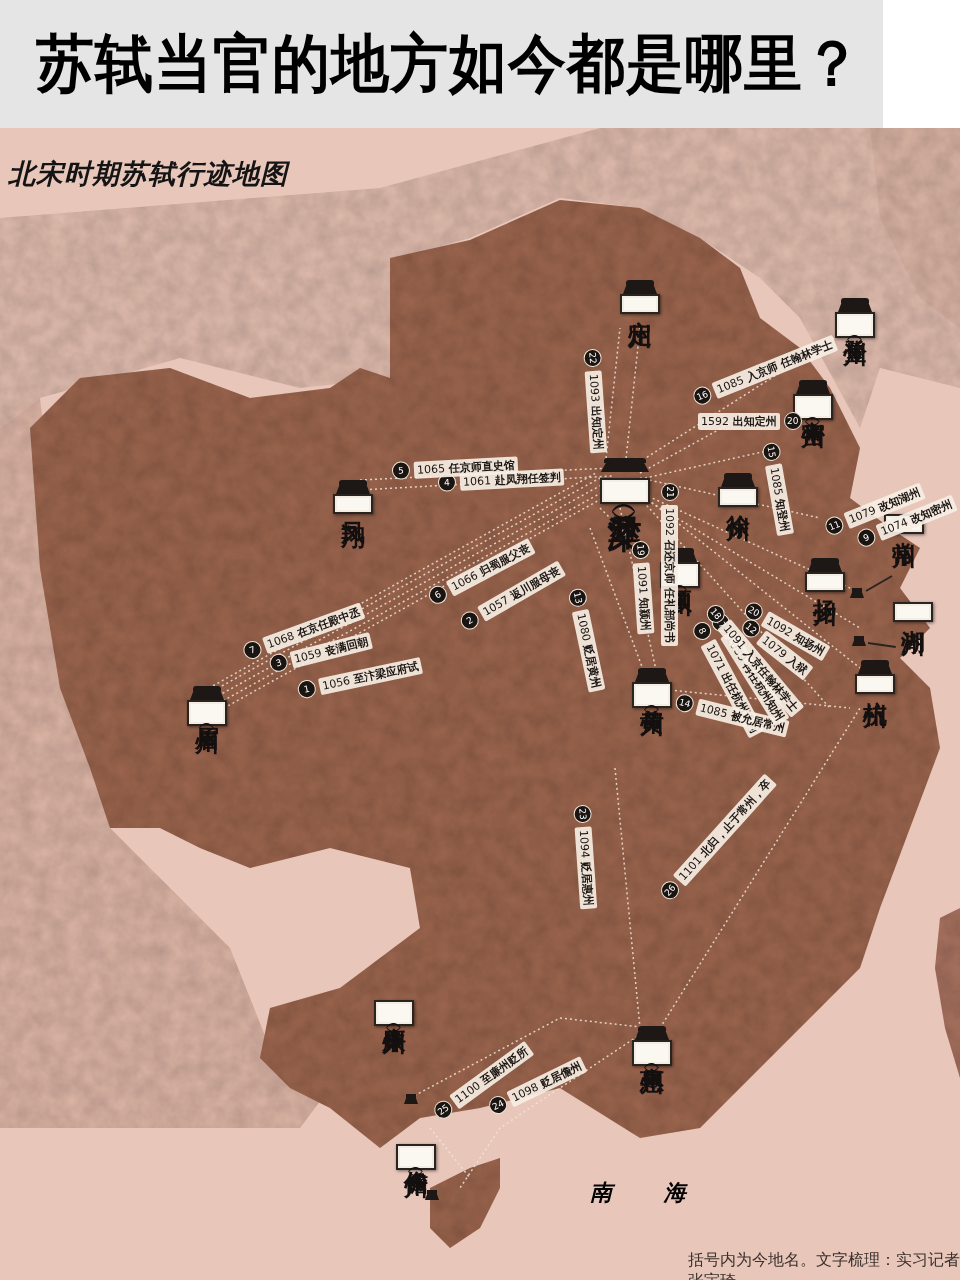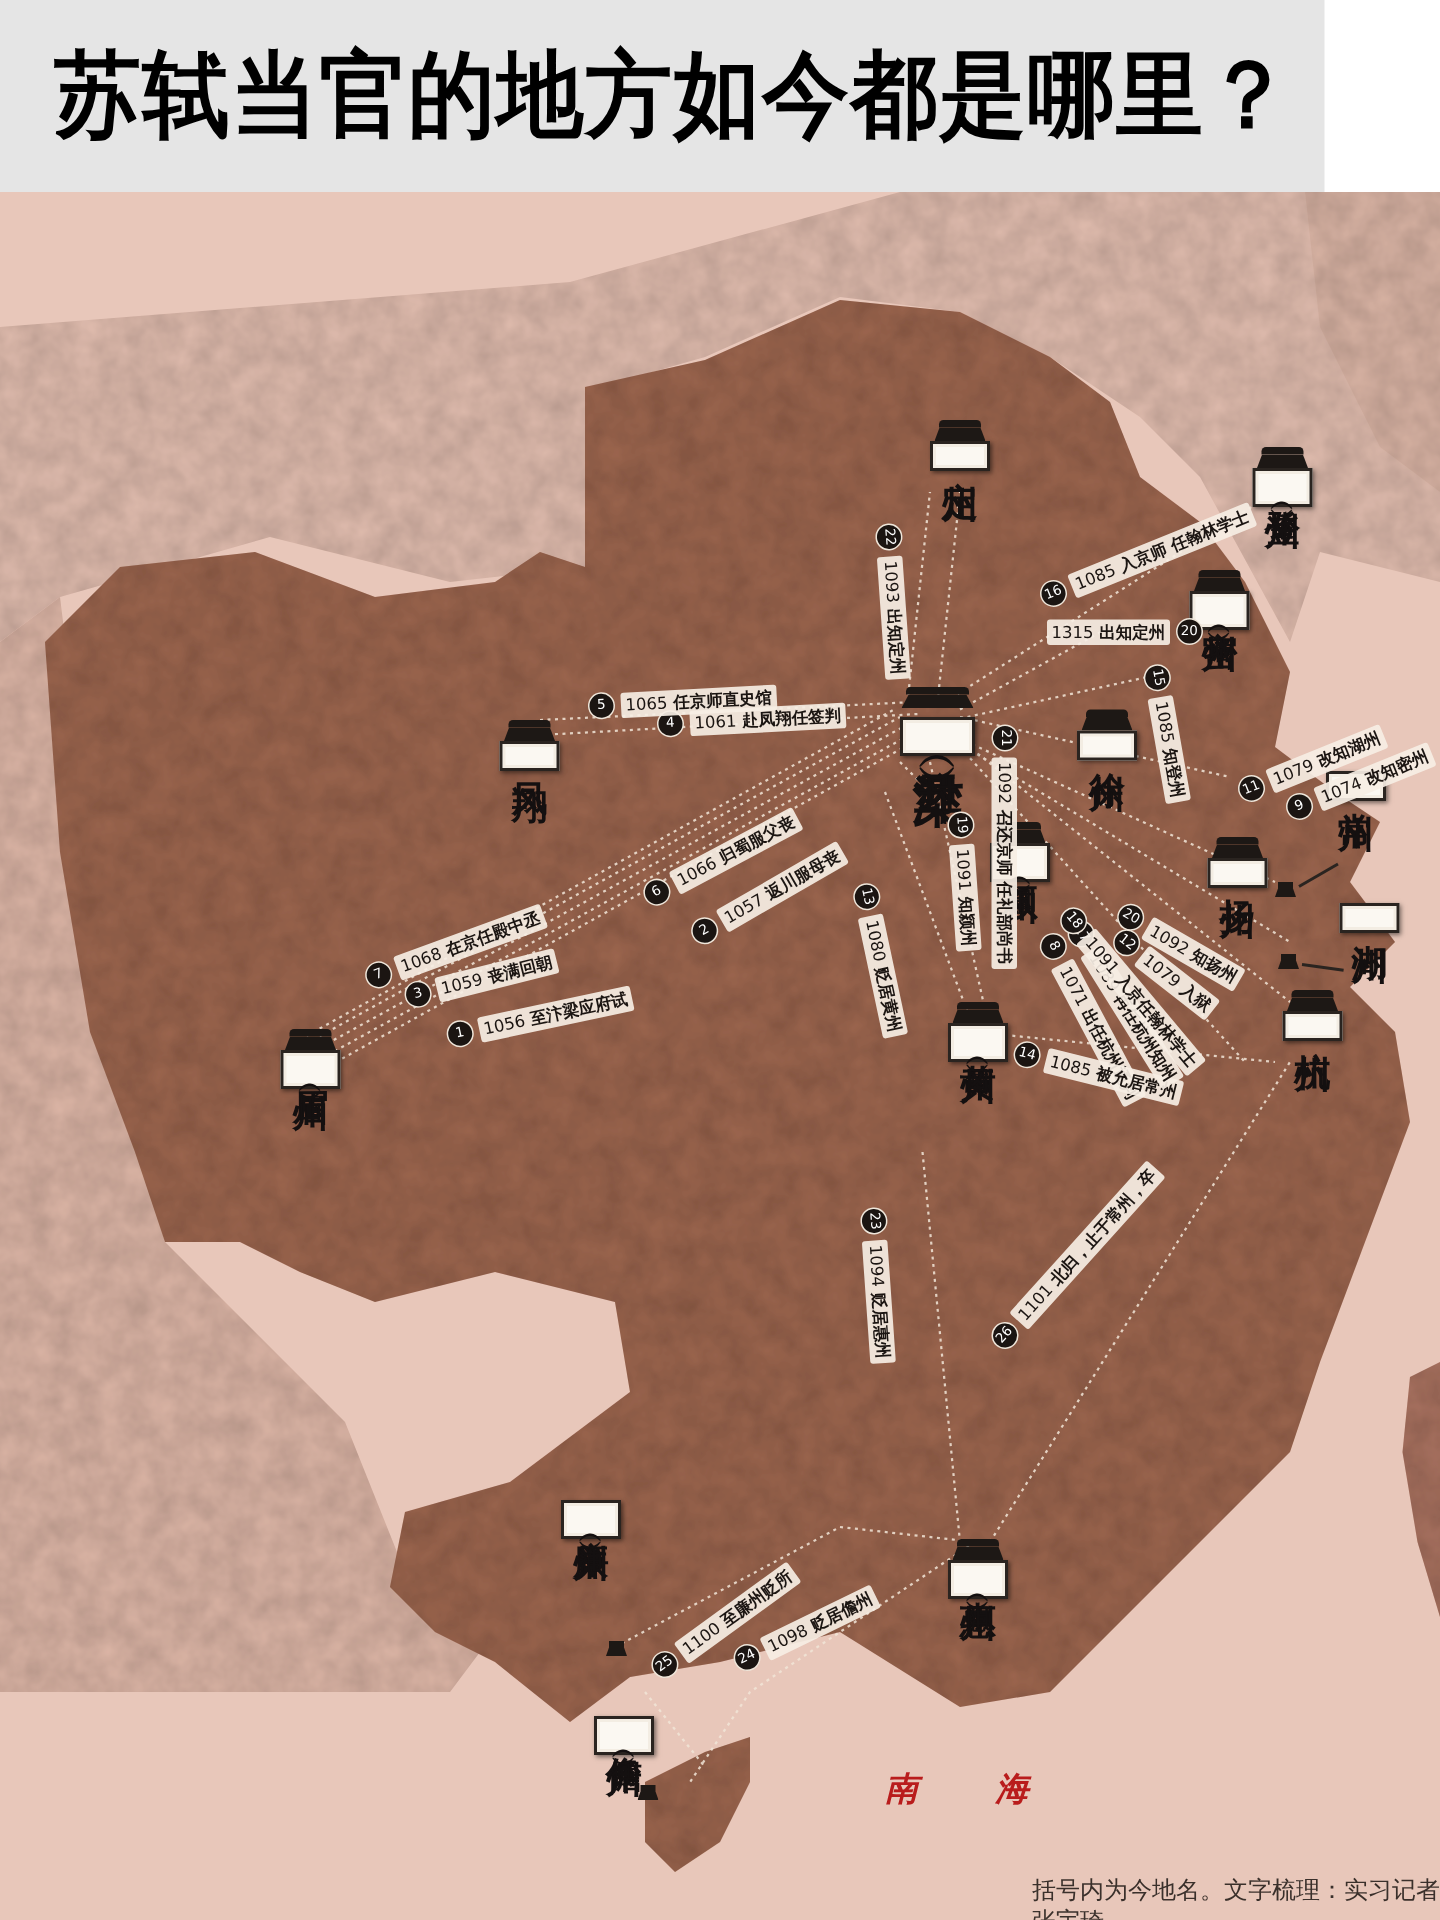--- a/index.html
+++ b/index.html
@@ -19,21 +19,21 @@
   .plaque .modern { font-size:16px; line-height:22px; margin-top:6px; font-weight:bold; }
   .city.big .plaque .name { font-size:34px; line-height:40px; }
   .city.big .plaque .modern { font-size:26px; line-height:32px; }
   .route-label { position:absolute; display:flex; align-items:center; gap:4px; white-space:nowrap; font-size:11px; color:#1b1512; font-family:"DejaVu Sans", sans-serif; transform-origin:left center; }
   .route-label .num { width:16px; height:16px; border-radius:50%; background:#1b1512; border:1px solid #efe6da; color:#fff; font-size:9px; display:flex; align-items:center; justify-content:center; flex:none; }
   .route-label .txt { background:rgba(246,238,228,0.92); padding:1px 3px; border-radius:2px; font-weight:bold; }
   .route-label .yr { font-weight:normal; }
   .marker { position:absolute; width:14px; height:10px; }
   .marker::before { content:""; position:absolute; left:2px; right:2px; top:0; height:4px; background:#1d1815; }
   .marker::after { content:""; position:absolute; left:0; right:0; top:4px; height:6px; background:#1d1815; clip-path:polygon(0 100%,15% 0,85% 0,100% 100%); }
-  .sea-label { position:absolute; left:590px; top:1050px; font-size:22px; font-weight:bold; font-style:italic; color:#b91c1c; letter-spacing:22px; font-family:"DejaVu Serif", serif; }
+  .sea-label { position:absolute; left:590px; top:1050px; font-size:22px; font-weight:bold; font-style:italic; color:#000000; letter-spacing:22px; font-family:"DejaVu Serif", serif; }
   .footnote { position:absolute; left:688px; top:1122px; font-size:16px; color:#3a302b; font-family:"DejaVu Serif", serif; }
   .leader { position:absolute; height:2px; background:#2a2420; transform-origin:left center; }
 </style>
 </head>
 <body>
 
 <div class="header">
   <h1>苏轼当官的地方如今都是哪里？</h1>
 </div>
 
@@ -86,20 +86,21 @@
         <path d="M590 400 L650 560"></path>
       <path d="M650 560 L850 580"></path>
         <path d="M615 640 L640 900"></path>
         <path d="M660 900 L860 580"></path>
       <path d="M410 970 L560 890 L650 900"></path>
         <path d="M430 1000 L470 1050"></path>
         <path d="M650 900 L500 1000 L460 1060"></path>
     </g>
   </svg>
 
+  <div class="map-title">北宋时期苏轼行迹地图</div>
 
   <div class="city" style="left:620px; top:152px;">
     <div class="roof"></div>
     <div class="plaque">
         <span class="name">定州</span>
       </div>
   </div>
   <div class="city" style="left:835px; top:170px;">
     <div class="roof"></div>
     <div class="plaque">
@@ -233,21 +234,21 @@
     </div>
   <div class="route-label" style="left:698px; top:486px; transform:rotate(62deg);">
       <span class="num">8</span>
       <span class="txt"><span class="yr">1071</span> <span>出任杭州通判</span></span>
     </div>
   <div class="route-label" style="left:858px; top:404px; transform:rotate(-22deg);">
       <span class="num">9</span>
       <span class="txt"><span class="yr">1074</span> <span>改知密州</span></span>
     </div>
   <div class="route-label" style="left:698px; top:284px;">
-      <span class="txt"><span class="yr">1315</span> <span>出知定州</span></span>
+      <span class="txt"><span class="yr">1592</span> <span>出知定州</span></span>
       <span class="num">20</span>
     </div>
   <div class="route-label" style="left:826px; top:392px; transform:rotate(-22deg);">
       <span class="num">11</span>
       <span class="txt"><span class="yr">1079</span> <span>改知湖州</span></span>
     </div>
   <div class="route-label" style="left:744px; top:486px; transform:rotate(38deg);">
       <span class="num">12</span>
       <span class="txt"><span class="yr">1079</span> <span>入狱</span></span>
     </div>

